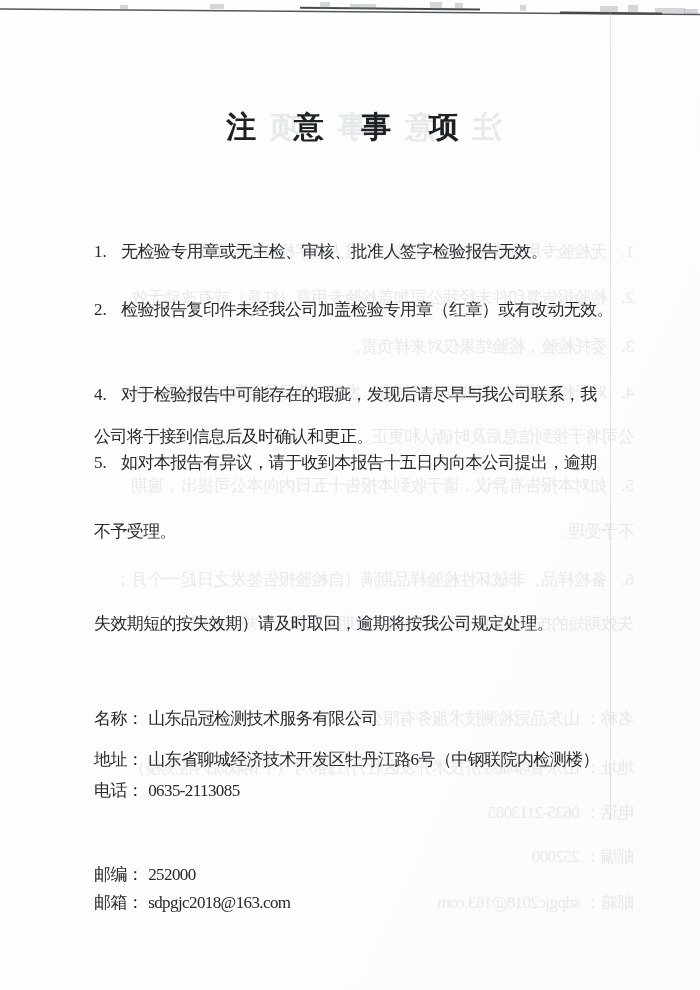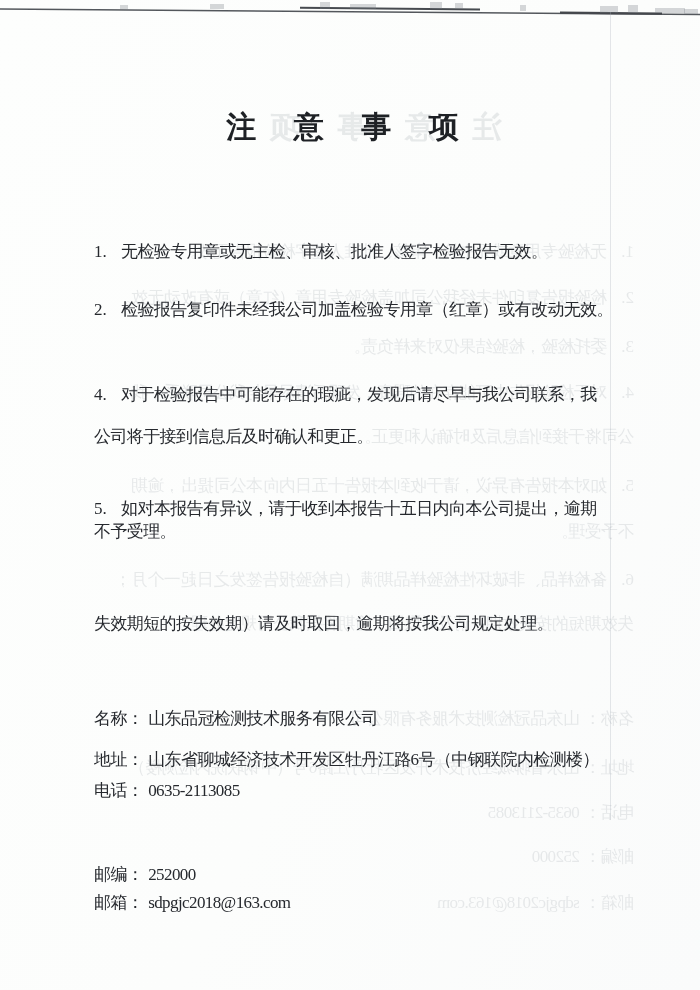--- a/index.html
+++ b/index.html
@@ -141,21 +141,21 @@
     </div>
 
 
     <div class="line" style="top:348px">
       <span class="num">4.</span><span>对于检验报告中可能存在的瑕疵，发现后请尽早与我公司联系，我</span>
     </div>
     <div class="line" style="top:390px">
       <span>公司将于接到信息后及时确认和更正。</span>
     </div>
 
-    <div class="line" style="top:462px">
+    <div class="line" style="top:416px">
       <span class="num">5.</span><span>如对本报告有异议，请于收到本报告十五日内向本公司提出，逾期</span>
     </div>
     <div class="line" style="top:485px">
       <span>不予受理。</span>
     </div>
 
     <div class="line" style="top:577px">
       <span>失效期短的按失效期）请及时取回，逾期将按我公司规定处理。</span>
     </div>
 

